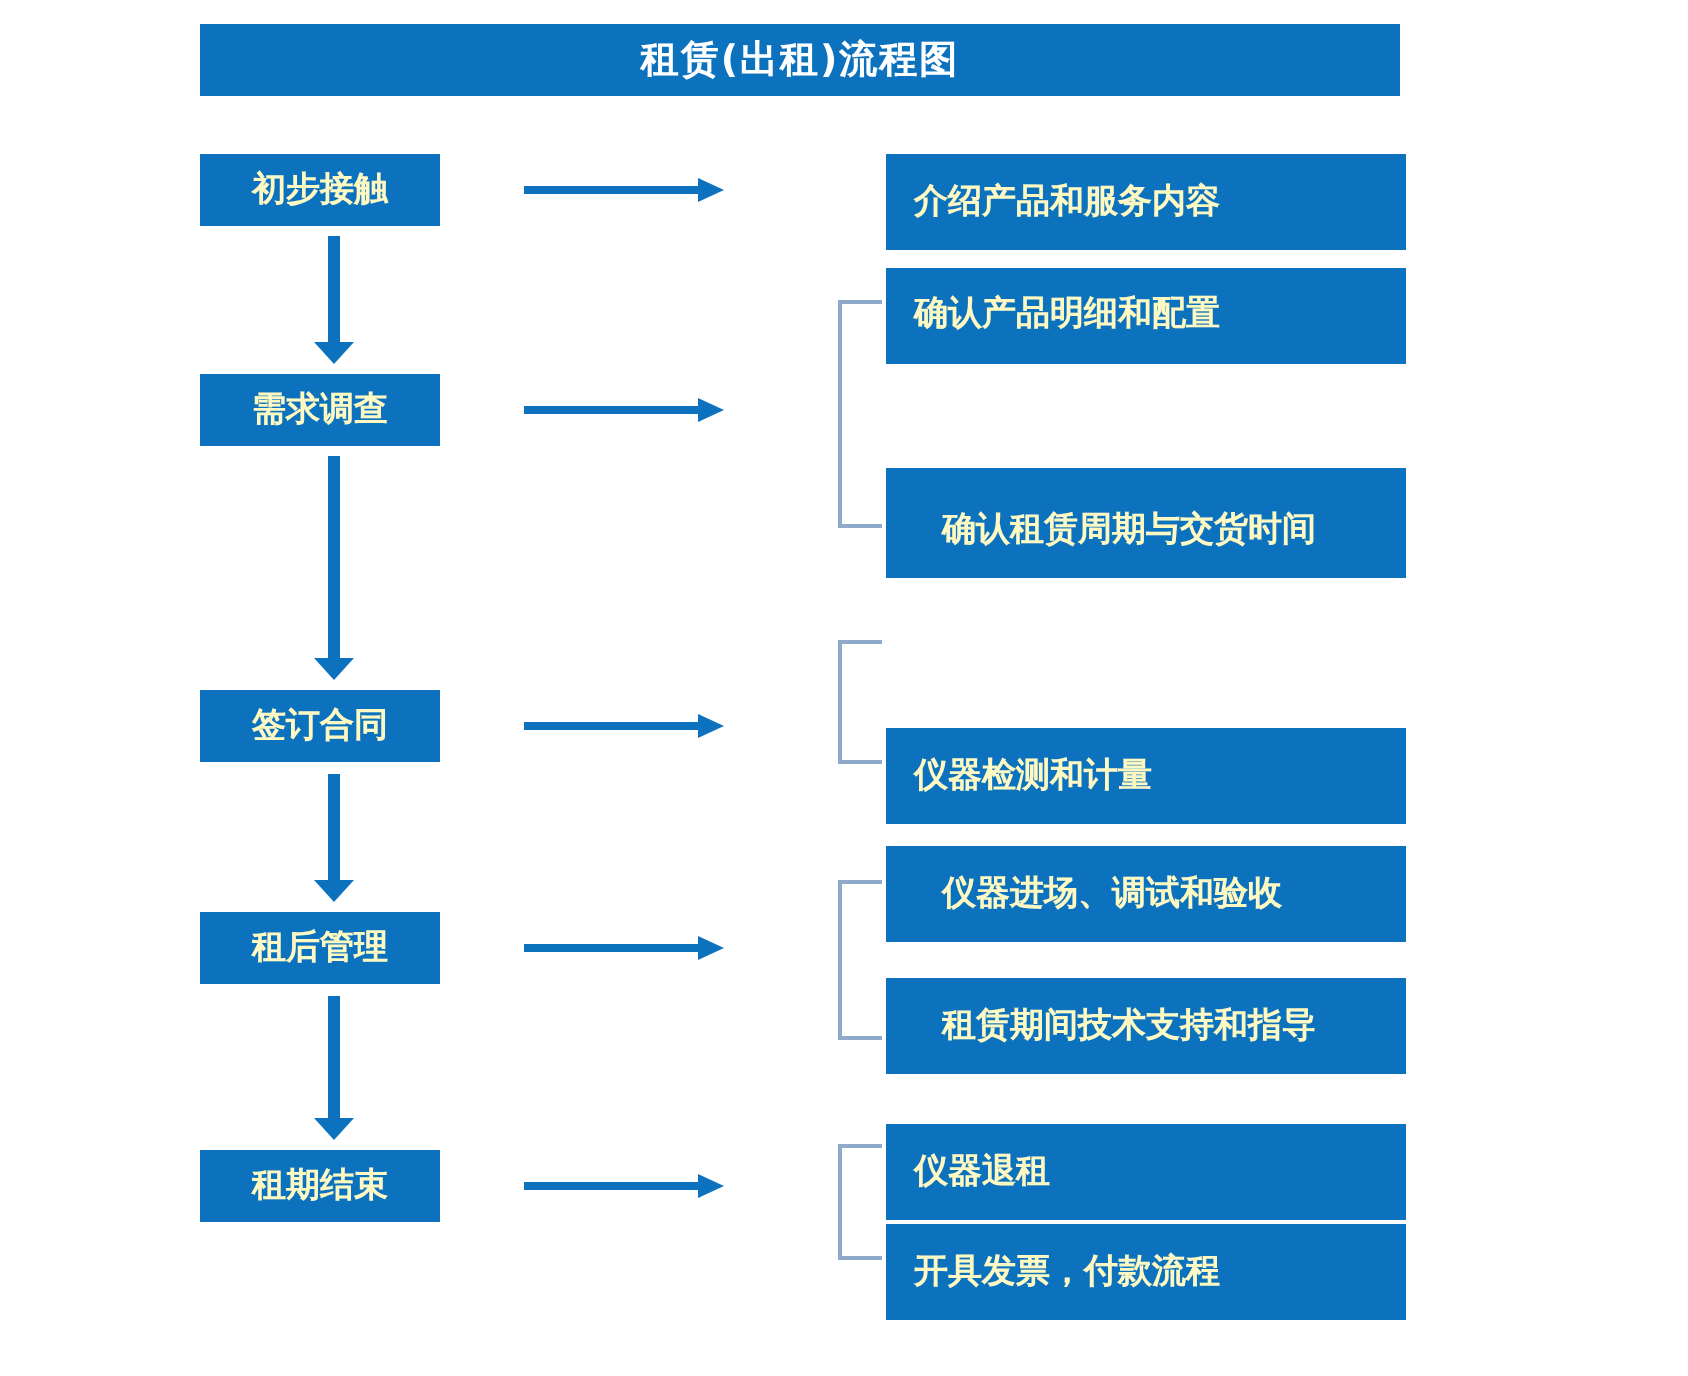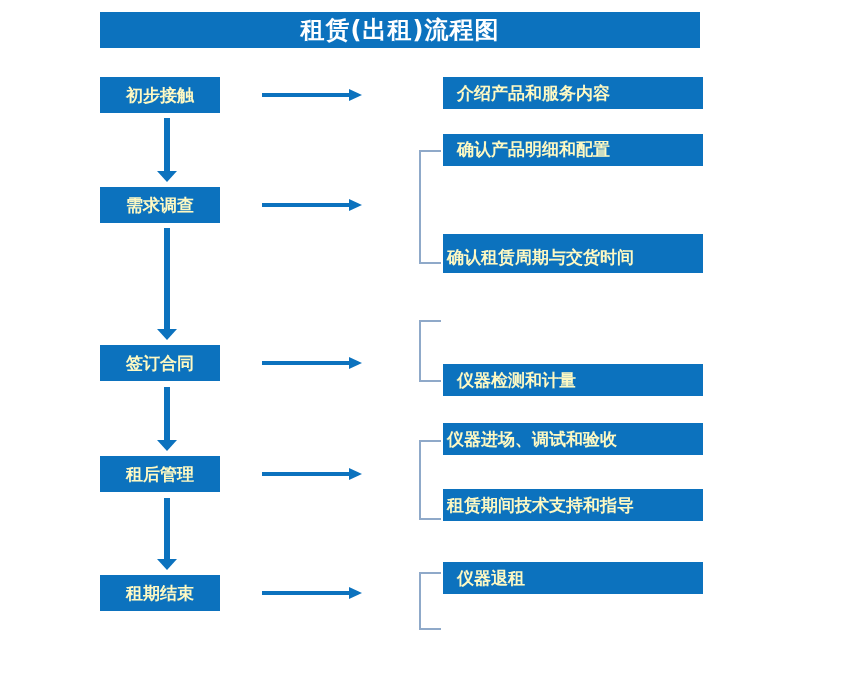--- a/index.html
+++ b/index.html
@@ -25,21 +25,21 @@
     top: 12px;
     width: 600px;
     height: 36px;
     background: #0C72BE;
     display: flex;
     align-items: center;
     justify-content: center;
   }
   .title-bar .title-text {
     color: #ffffff;
-    font-size: 24px;
+    font-size: 19px;
     font-weight: bold;
     letter-spacing: 1px;
     line-height: 1;
   }
 
   
   .box {
     position: absolute;
     background: #0C72BE;
     display: flex;
@@ -55,26 +55,26 @@
   }
   .box.left-box {
     left: 100px;
     width: 120px;
     height: 36px;
     justify-content: center;
   }
   .box.right-box {
     left: 443px;
     width: 260px;
-    height: 32px;
+    height: 48px;
     justify-content: flex-start;
     padding-left: 14px;
   }
   .box.right-box.pad-small {
-    padding-left: 4px;
+    padding-left: 28px;
   }
 
   
   .h-arrow {
     position: absolute;
     left: 262px;
     width: 100px;
     height: 14px;
   }
   .h-arrow .shaft {
@@ -215,14 +215,17 @@
   </div>
   <div class="box right-box pad-small" style="top:423px;">
     <span class="box-label">仪器进场、调试和验收</span>
   </div>
   <div class="box right-box pad-small" style="top:489px;">
     <span class="box-label">租赁期间技术支持和指导</span>
   </div>
   <div class="box right-box" style="top:562px;">
     <span class="box-label">仪器退租</span>
   </div>
+  <div class="box right-box" style="top:612px;">
+    <span class="box-label">开具发票，付款流程</span>
+  </div>
 
 </div>
 
 </body></html>

